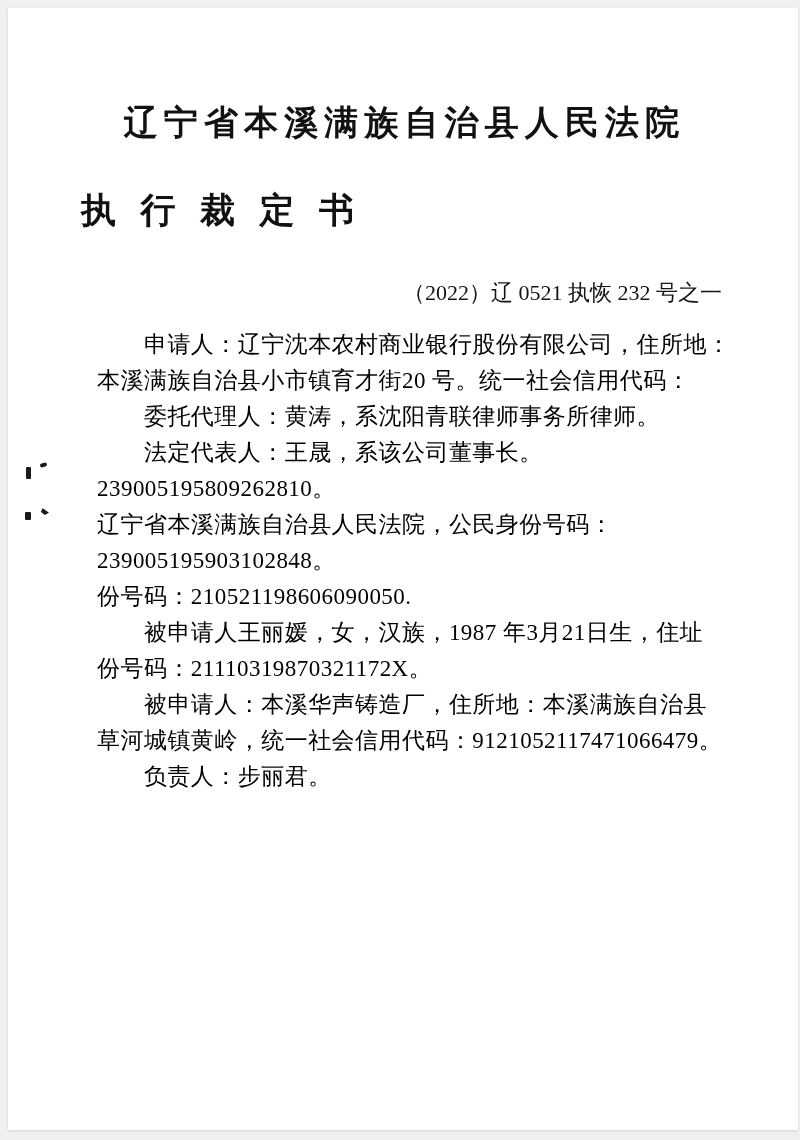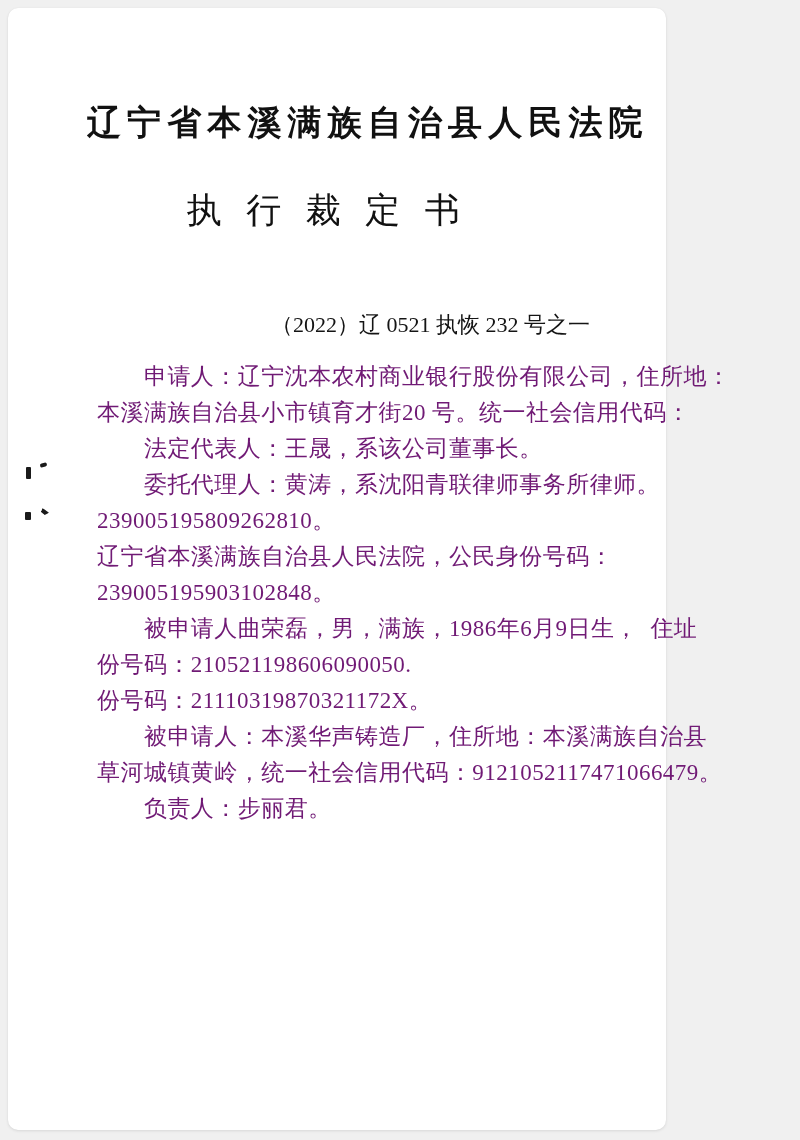--- a/index.html
+++ b/index.html
@@ -10,65 +10,64 @@
     overflow: hidden;
   }
   .canvas {
     position: relative;
     width: 800px; height: 1140px;
     background: #f0f0f0;
   }
   .page {
     position: absolute;
     left: 8px; top: 8px;
-    width: 658px; height: 1122px;
+    width: 790px; height: 1122px;
     background: #ffffff;
     box-shadow: 0 1px 3px rgba(0,0,0,0.10), 0 0 1px rgba(0,0,0,0.06);
     padding: 95px 76px 0 89px;
     color: #161616;
-    border-radius: 10px;
   }
   .court-name {
     text-align: center;
     font-size: 34px;
     font-weight: bold;
     letter-spacing: 0.18em;
     line-height: 40px;
     white-space: nowrap;
     margin-left: -10px; 
     color: #111;
   }
   .doc-type {
-    text-align: center;
+    text-align: left;
     font-size: 35px;
-    font-weight: normal;
+    font-weight: bold;
     letter-spacing: 0.7em;
     line-height: 40px;
     margin-top: 48px;
     margin-left: -16px; 
     white-space: nowrap;
     color: #111;
   }
   .case-number {
-    margin-top: 80px;
+    margin-top: 48px;
     text-align: right;
     font-size: 22px;
     line-height: 28px;
     white-space: pre;
     color: #141414;
   }
   .doc-body {
     margin-top: 20px;
   }
   .doc-body .line {
     font-size: 23px;
     line-height: 36px;
     white-space: pre;
     letter-spacing: 0.02em;
-    color: #701a75;
+    color: #000000;
   }
   
   .speck {
     position: absolute;
     background: #1a1a1a;
   }
   .speck.s1 { left: 18px; top: 459px; width: 5px; height: 12px; border-radius: 1px; }
   .speck.s2 { left: 32px; top: 455px; width: 7px; height: 4px; border-radius: 2px; transform: rotate(-15deg); }
   .speck.s3 { left: 17px; top: 504px; width: 6px; height: 8px; border-radius: 1px; }
   .speck.s4 { left: 33px; top: 501px; width: 8px; height: 6px; border-radius: 2px; transform: rotate(20deg); clip-path: polygon(0 0, 100% 40%, 60% 100%, 0 70%); }
@@ -86,27 +85,27 @@
 
     <h1 class="court-name">辽宁省本溪满族自治县人民法院</h1>
 
     <h2 class="doc-type">执行裁定书</h2>
 
     <div class="case-number">（2022）辽 0521 执恢 232 号之一</div>
 
     <div class="doc-body">
         <div class="line">　　申请人：辽宁沈本农村商业银行股份有限公司，住所地：</div>
         <div class="line">本溪满族自治县小市镇育才街20 号。统一社会信用代码：</div>
+        <div class="line">　　委托代理人：黄涛，系沈阳青联律师事务所律师。</div>
         <div class="line">　　法定代表人：王晟，系该公司董事长。</div>
-        <div class="line">　　委托代理人：黄涛，系沈阳青联律师事务所律师。</div>
         <div class="line">239005195809262810。</div>
         <div class="line">辽宁省本溪满族自治县人民法院，公民身份号码：</div>
         <div class="line">239005195903102848。</div>
-        <div class="line">　　被申请人曲荣磊，男，满族，1986年6月9日生，  住址</div>
         <div class="line">份号码：210521198606090050.</div>
+        <div class="line">　　被申请人王丽媛，女，汉族，1987 年3月21日生，住址</div>
         <div class="line">份号码：21110319870321172X。</div>
         <div class="line">　　被申请人：本溪华声铸造厂，住所地：本溪满族自治县</div>
         <div class="line">草河城镇黄岭，统一社会信用代码：9121052117471066479。</div>
         <div class="line">　　负责人：步丽君。</div>
       </div>
 
   </div>
 </div>
 
 </body></html>

